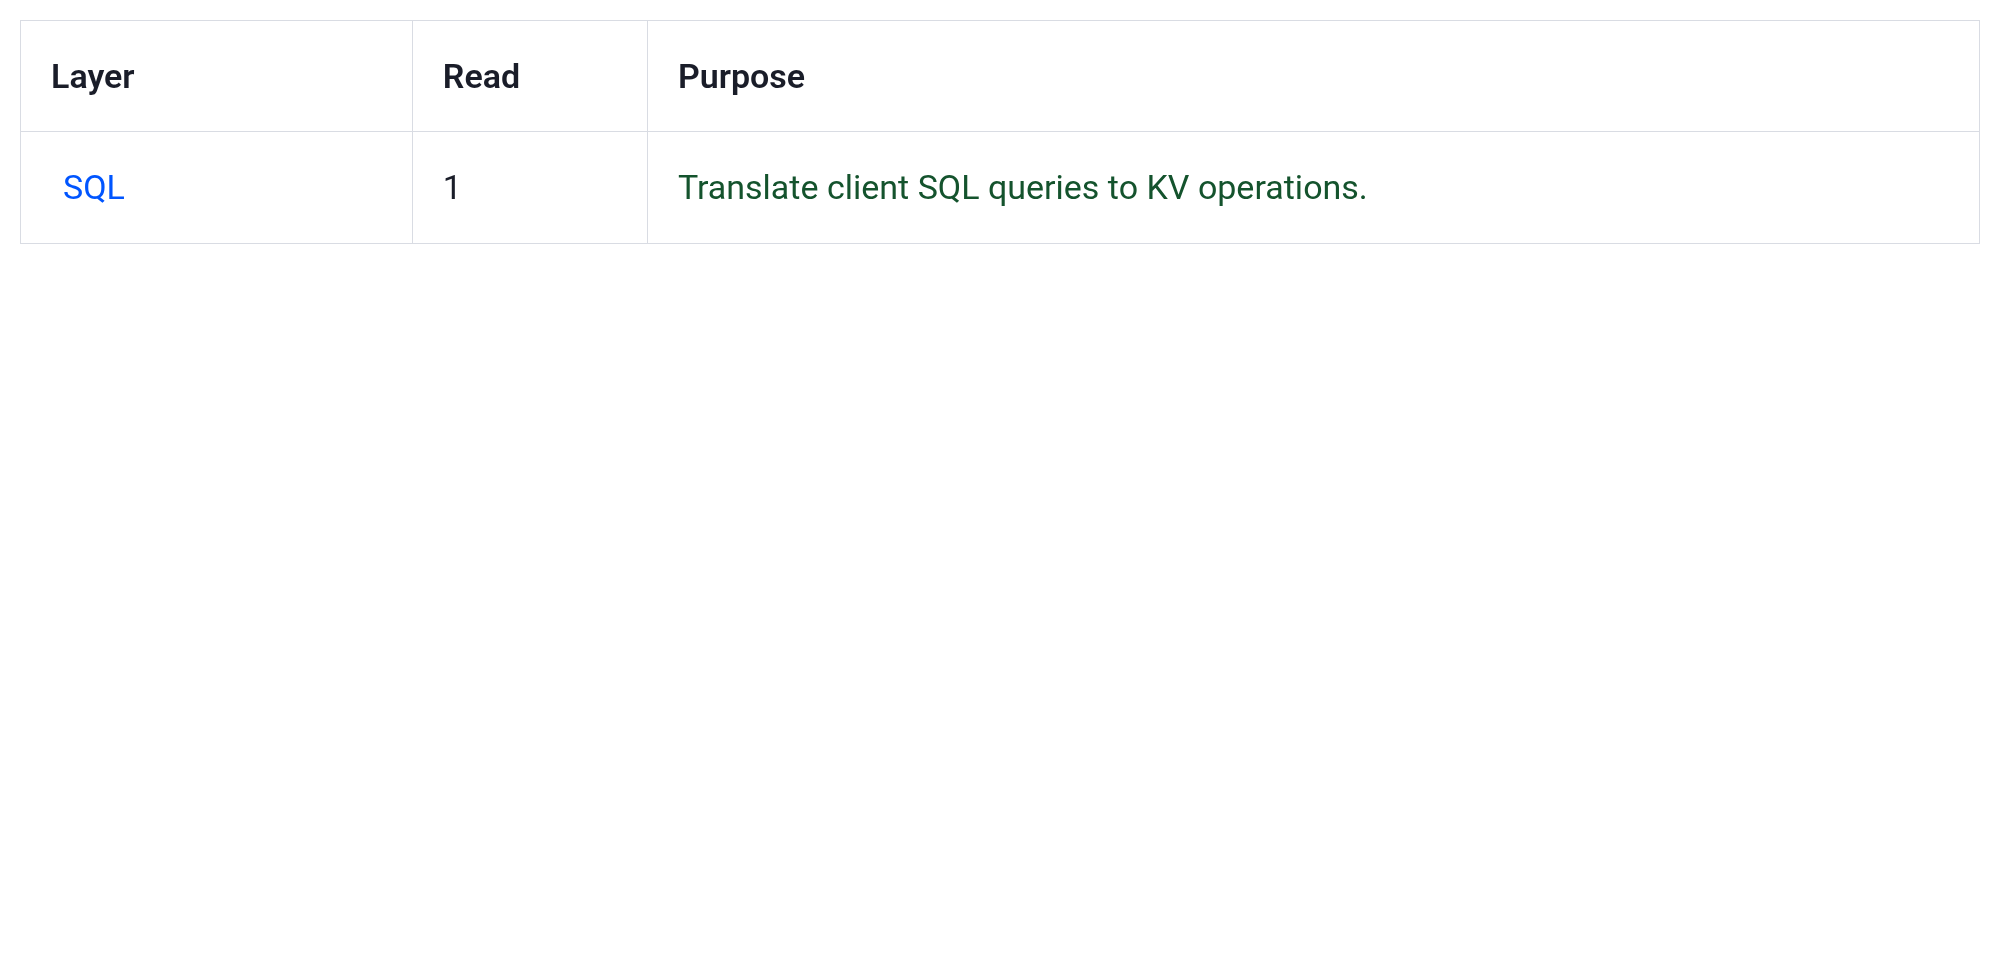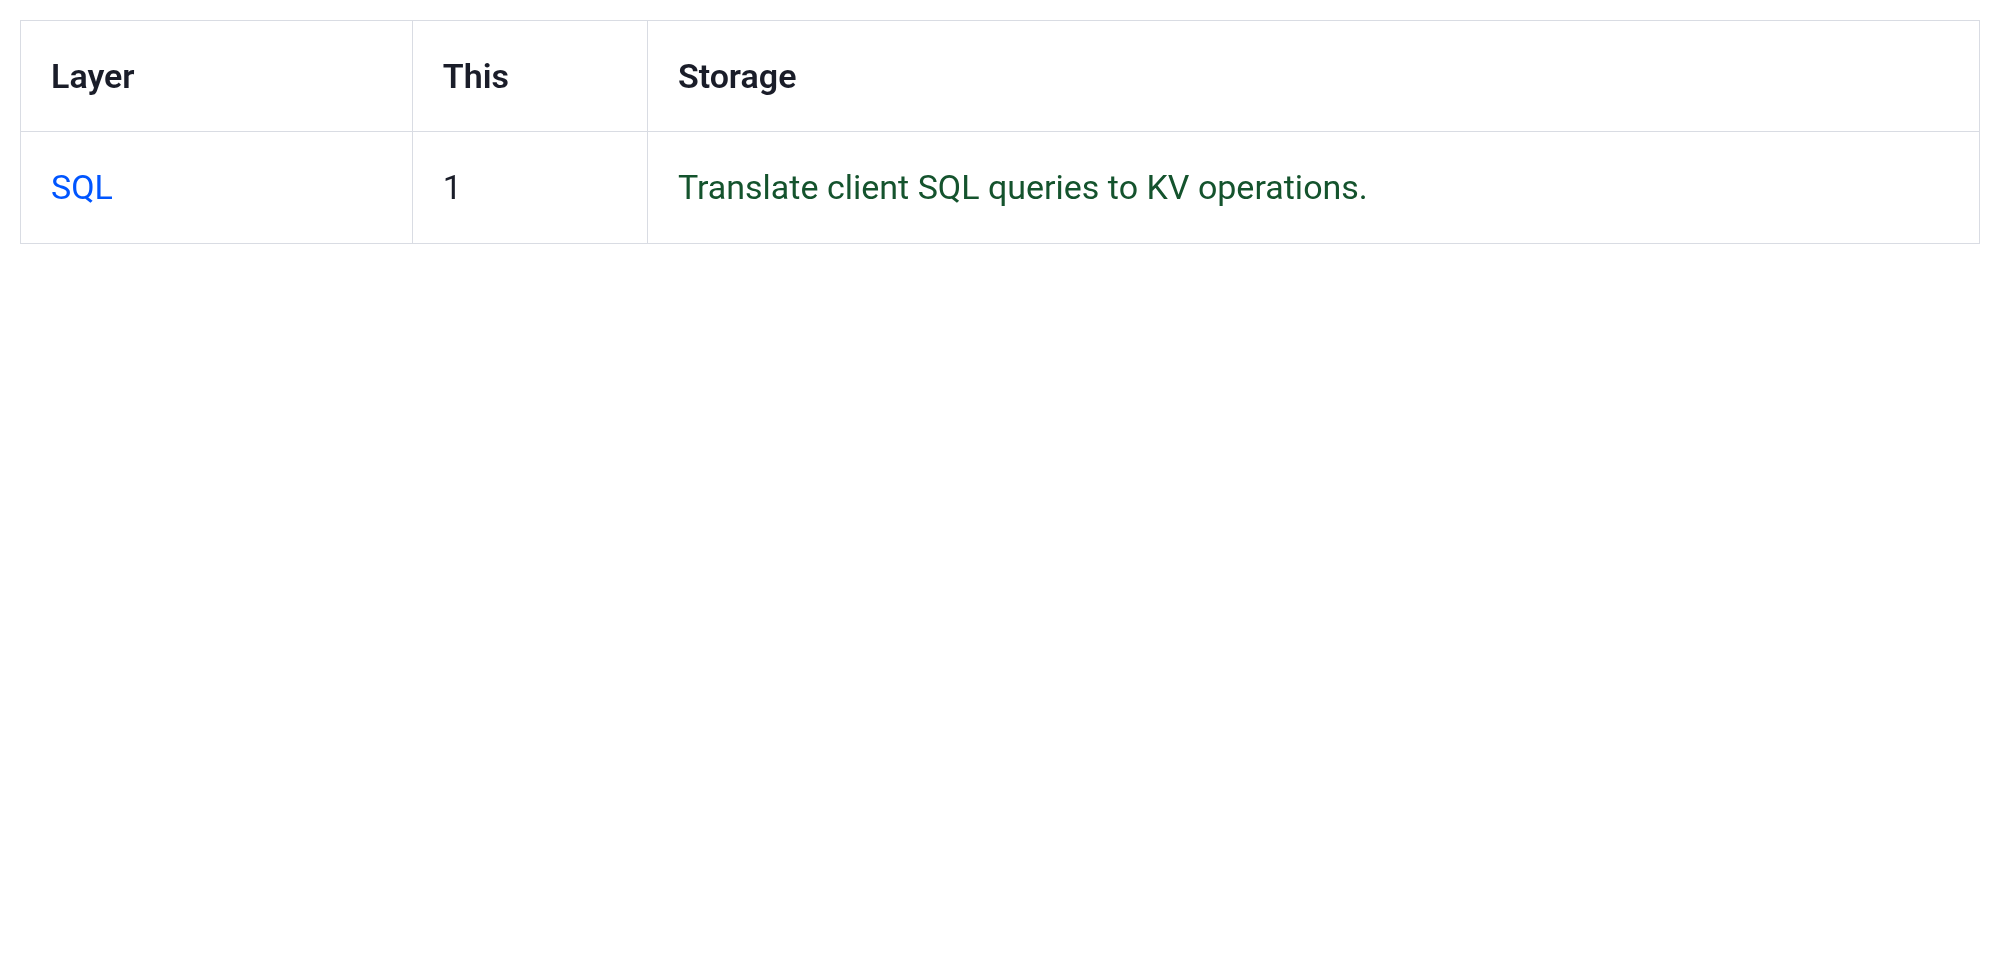--- a/index.html
+++ b/index.html
@@ -29,20 +29,21 @@
     }
     th {
       font-weight: 600;
       color: #1a1d29;
       background: #ffffff;
     }
     td.layer-cell a {
       color: #0055ff;
       text-decoration: none;
       font-weight: 400;
+      margin-left: 12px;
     }
     td.order-cell {
       color: #1a1d29;
     }
     td.purpose-cell {
       color: #14532d;
     }
     .col-layer {
       width: 20%;
     }
@@ -58,22 +59,22 @@
 
 <table>
   <colgroup>
     <col class="col-layer">
     <col class="col-order">
     <col class="col-purpose">
   </colgroup>
   <thead>
     <tr>
       <th>Layer</th>
-      <th>This</th>
-      <th>Storage</th>
+      <th>Read</th>
+      <th>Purpose</th>
     </tr>
   </thead>
   <tbody>
     <tr>
       <td class="layer-cell">
         <a href="#">SQL</a>
       </td>
       <td class="order-cell">1</td>
       <td class="purpose-cell">Translate client SQL queries to KV operations.</td>
     </tr>

